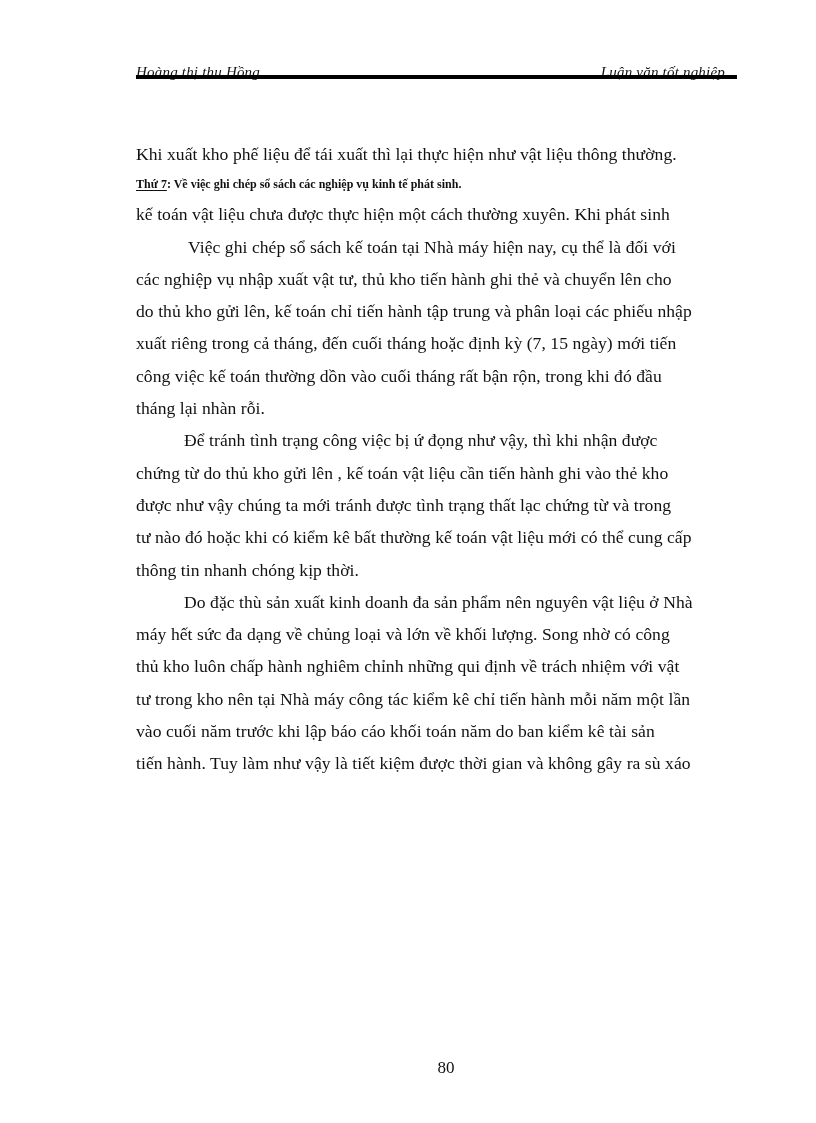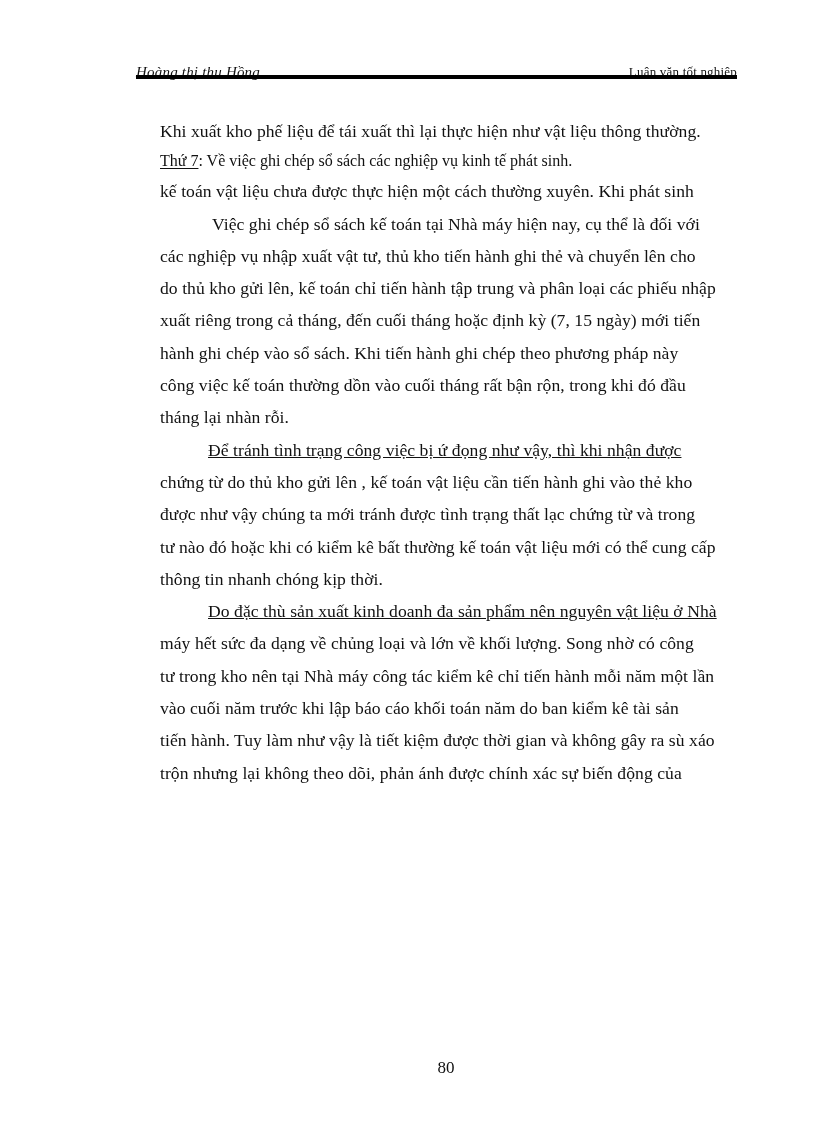--- a/index.html
+++ b/index.html
@@ -26,57 +26,56 @@
     .header-left {
       position: absolute;
       left: 0;
       top: 0;
       font-style: italic;
       font-size: 15px;
       letter-spacing: 0.2px;
     }
     .header-right {
       position: absolute;
-      right: 0;
+      right: 12px;
       top: 0;
-      font-size: 13px;
+      font-size: 15px;
       letter-spacing: 0.2px;
+      font-style: italic;
     }
     .header-rule {
       position: absolute;
       left: 136px;
       top: 75px;
       width: 601px;
       height: 4px;
       background: #000000;
     }
     .content {
       position: absolute;
       left: 136px;
-      top: 115px;
+      top: 138px;
       width: 604px;
-      margin-left: 24px;
     }
     .line {
       font-size: 17.6px;
       height: 32.3px;
       line-height: 32.3px;
       white-space: nowrap;
       letter-spacing: 0.05px;
     }
     .indent {
       padding-left: 48px;
-      text-decoration: underline;
     }
     .indent-sm {
       padding-left: 52px;
     }
     .heading {
-      font-size: 16px;
-      font-weight: normal;
+      font-size: 12px;
+      font-weight: bold;
       height: 28px;
       line-height: 28px;
       white-space: nowrap;
     }
     .heading .label {
       text-decoration: underline;
       text-underline-offset: 2px;
     }
     .page-number {
       position: absolute;
@@ -102,37 +101,36 @@
   <div class="heading">
     <span class="label">Thứ 7</span><span>: Về việc ghi chép sổ sách các nghiệp vụ kinh tế phát sinh.</span>
   </div>
 
   <div>
     <div class="line">kế toán vật liệu  chưa được thực hiện một cách thường xuyên. Khi phát sinh</div>
     <div class="line indent-sm">Việc ghi chép sổ sách kế toán tại Nhà máy hiện nay, cụ thể là đối với</div>
     <div class="line">các nghiệp vụ nhập xuất vật tư, thủ kho tiến hành ghi thẻ và chuyển lên cho</div>
     <div class="line">do thủ kho gửi lên, kế toán chỉ tiến hành tập trung và phân loại  các phiếu nhập</div>
     <div class="line">xuất riêng trong cả tháng, đến cuối tháng hoặc định kỳ (7, 15 ngày) mới tiến</div>
-    <div class="line">hành ghi  chép vào sổ sách. Khi tiến hành ghi chép theo phương pháp này</div>
     <div class="line">công việc kế toán thường dồn vào cuối tháng rất bận rộn, trong khi đó đầu</div>
     <div class="line">tháng lại nhàn rỗi.</div>
   </div>
 
   <div>
     <div class="line indent">Để tránh tình trạng  công việc bị ứ đọng như vậy, thì khi nhận được</div>
     <div class="line">chứng từ do thủ kho gửi lên , kế toán vật liệu cần tiến hành ghi vào thẻ kho</div>
     <div class="line">được như vậy chúng ta mới tránh được tình trạng thất lạc chứng từ và trong</div>
     <div class="line">tư nào đó hoặc khi có kiểm kê bất thường kế toán vật liệu mới có thể cung cấp</div>
     <div class="line">thông tin nhanh chóng kịp thời.</div>
   </div>
 
 
   <div>
     <div class="line indent">Do đặc thù sản xuất kinh doanh đa sản phẩm nên nguyên vật liệu ở Nhà</div>
     <div class="line">máy hết sức đa dạng về chủng loại và lớn về khối lượng. Song nhờ có công</div>
+    <div class="line">thủ kho luôn chấp hành nghiêm  chỉnh những qui định về trách nhiệm với vật</div>
     <div class="line">tư trong kho nên tại Nhà máy công tác kiểm kê chỉ tiến hành mỗi năm một lần</div>
     <div class="line">vào cuối năm trước khi lập báo cáo khối toán năm do ban kiểm kê tài sản</div>
     <div class="line">tiến hành. Tuy làm như vậy là tiết kiệm được thời gian và không gây ra sù xáo</div>
-    <div class="line">trộn nhưng lại  không theo dõi, phản ánh được chính xác sự biến động của</div>
   </div>
 </div>
 
 <div class="page-number">80</div>
 
 </body></html>

